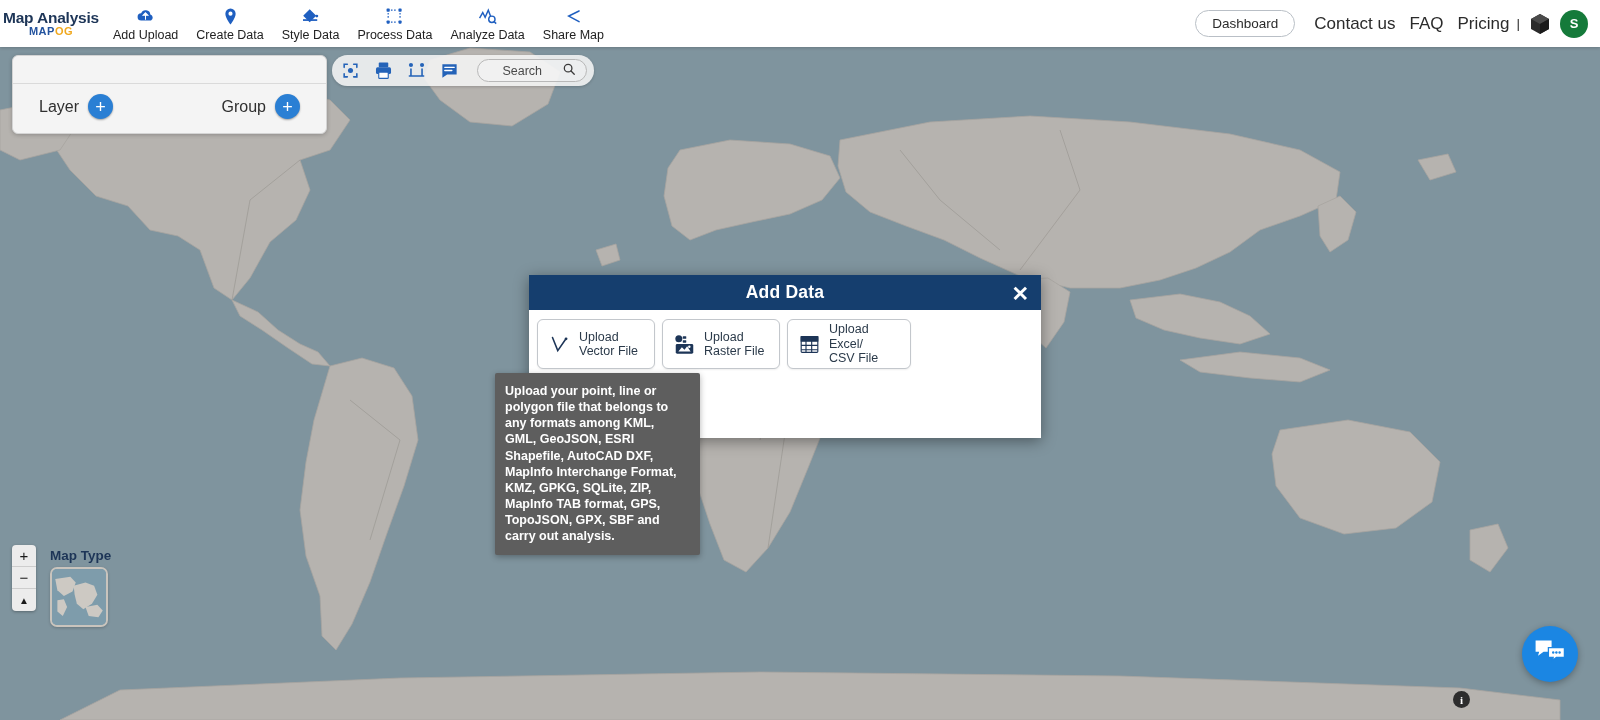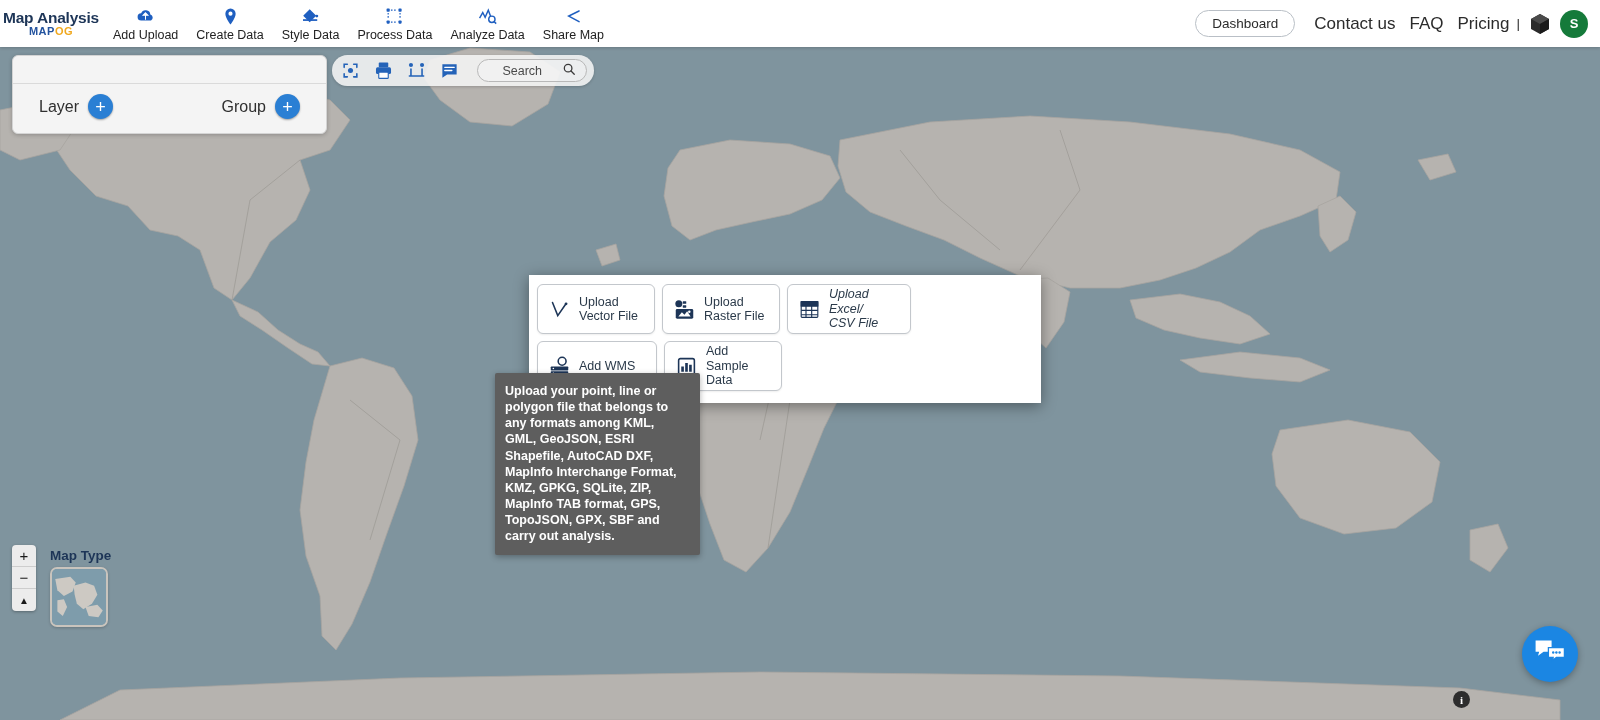--- a/index.html
+++ b/index.html
@@ -191,21 +191,21 @@
     box-shadow: 0 1px 2px rgba(0,0,0,.07);
   }
   .opt-btn .oico { flex: 0 0 auto; display: flex; align-items: center; }
   .opt-btn .oico svg { display: block; }
   .opt-btn .olbl {
     font-size: 12.5px; color: #2b3a4a; line-height: 1.15;
     text-align: left; white-space: pre-line;
   }
   .opt-btn.w-vector  { width: 118px; }
   .opt-btn.w-raster  { width: 118px; }
-  .opt-btn.w-excel   { width: 124px; font-style: italic; }
+  .opt-btn.w-excel   { width: 124px; }
   .opt-btn.w-wms     { width: 120px; }
   .opt-btn.w-existing{ width: 118px; }
   .opt-btn.w-gis     { width: 118px; }
 
   
   #tooltip {
     position: absolute; left: 495px; top: 373px; width: 205px;
     background: #5e5e5e; color: #fff;
     padding: 10px 11px 11px 10px;
     font-size: 12.5px; font-weight: bold; line-height: 1.29;
@@ -447,20 +447,24 @@
       <path d="M18 12h20v12H28l-5 4 1-4h-6z" fill="#fff" stroke="#1b86e3" stroke-width="1.6"></path>
       <circle cx="24" cy="18" r="1.5" fill="#1b86e3"></circle>
         <circle cx="28" cy="18" r="1.5" fill="#1b86e3"></circle>
         <circle cx="32" cy="18" r="1.5" fill="#1b86e3"></circle>
     </svg>
   </span>
 </div>
 <div id="info-btn">i</div>
 
 <div id="modal">
+  <div id="modal-head">
+    <span id="modal-title">Add Data</span>
+    <span id="modal-close">✕</span>
+  </div>
   <div id="modal-body">
 
     <div class="opt-btn w-vector">
       <span class="oico">
         <svg viewBox="0 0 24 24" width="21" height="21" fill="none" stroke="#1d3557" stroke-width="1.8" stroke-linecap="round">
             <path d="M4 4 10 19 19 6"></path>
             <circle cx="19.5" cy="5.5" r="1.6" fill="#1d3557" stroke="none"></circle>
           </svg>
       </span>
       <span class="olbl">Upload
@@ -500,31 +504,19 @@
             <circle cx="15" cy="6" r="4.5" fill="none" stroke="#1d3557" stroke-width="1.8"></circle>
             <rect x="2" y="12" width="20" height="4.5" rx=".8"></rect>
             <rect x="2" y="17.5" width="20" height="4.5" rx=".8"></rect>
             <circle cx="5" cy="14.2" r=".9" fill="#fff"></circle>
             <circle cx="5" cy="19.7" r=".9" fill="#fff"></circle>
           </svg>
       </span>
       <span class="olbl">Add WMS</span>
     </div>
 
-    <div class="opt-btn w-existing">
-      <span class="oico">
-        <svg viewBox="0 0 24 24" width="21" height="21" fill="#1d3557">
-            <rect x="3" y="3" width="18" height="18" rx="2" fill="none" stroke="#1d3557" stroke-width="1.8"></rect>
-            <rect x="6" y="12" width="3" height="6"></rect>
-            <rect x="10.5" y="8" width="3" height="10"></rect>
-            <rect x="15" y="10" width="3" height="8"></rect>
-          </svg>
-      </span>
-      <span class="olbl">Add Sample
-Data</span>
-    </div>
 
 
 
   </div>
 </div>
 
 <div id="tooltip">Upload your point, line or polygon file that belongs to any formats among KML, GML, GeoJSON, ESRI Shapefile, AutoCAD DXF, MapInfo Interchange Format, KMZ, GPKG, SQLite, ZIP, MapInfo TAB format, GPS, TopoJSON, GPX, SBF and carry out analysis.</div>
 
 </body></html>

